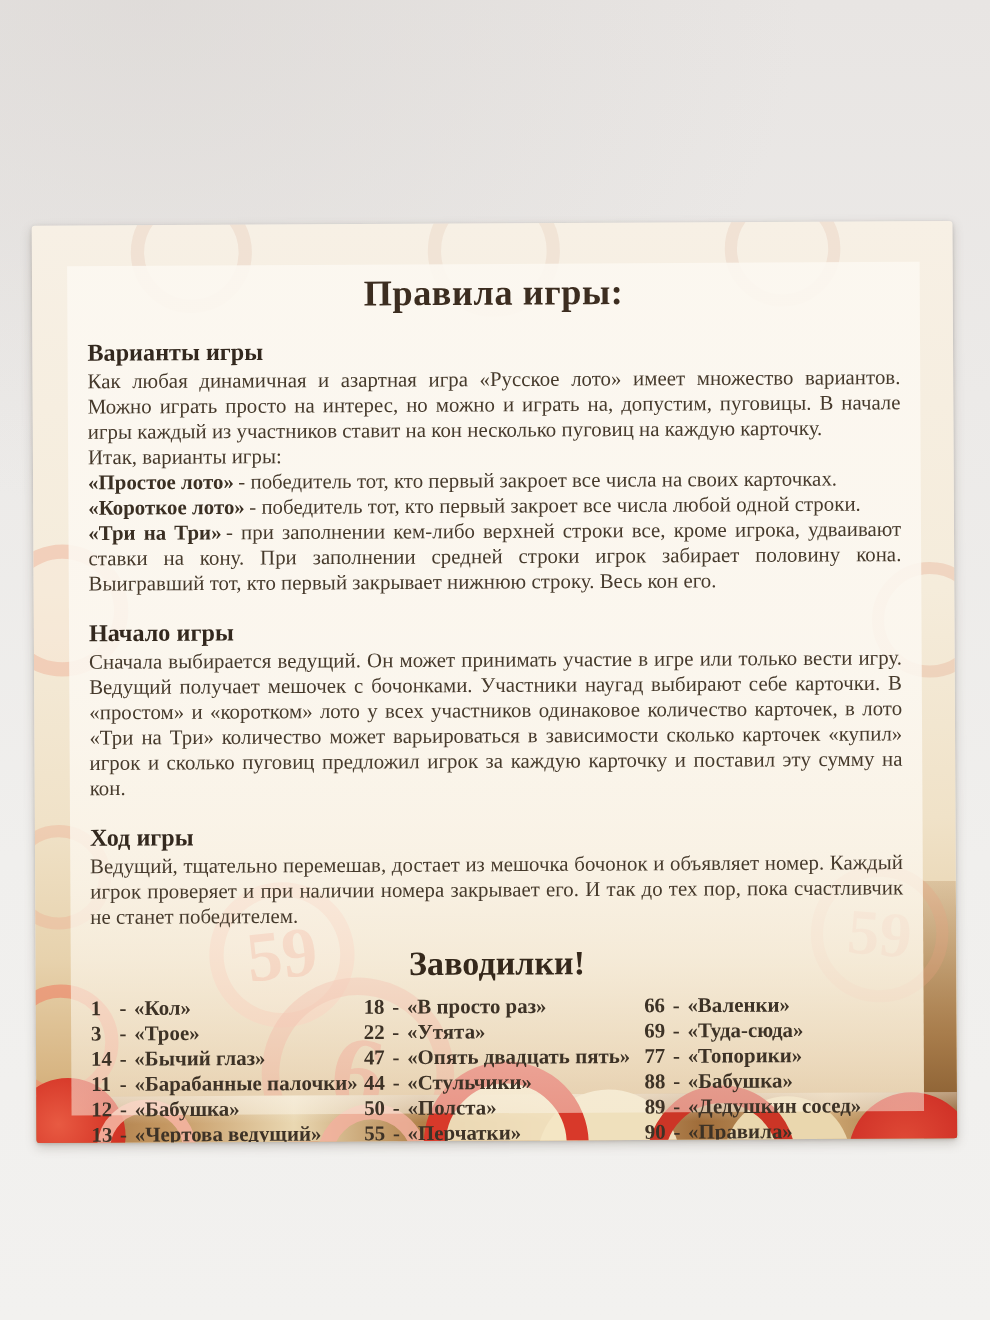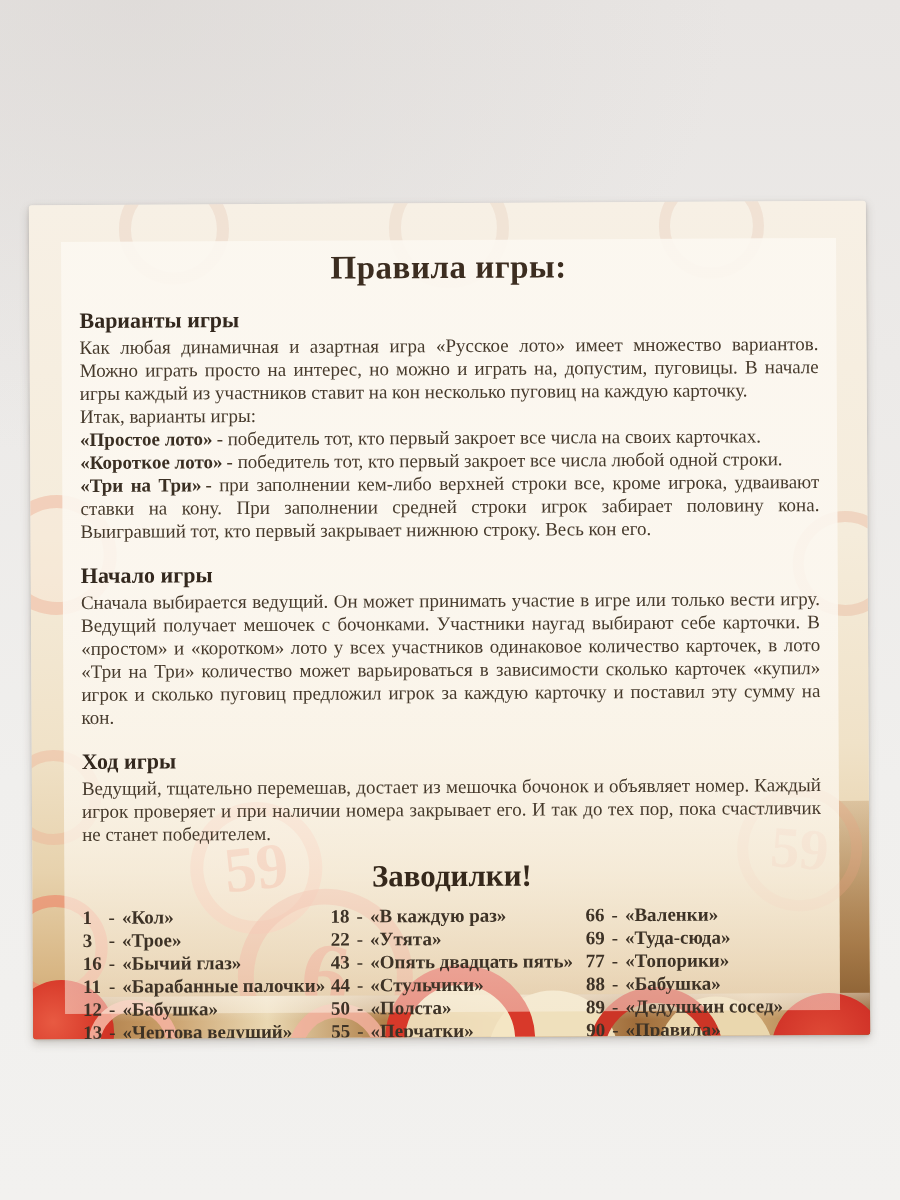--- a/index.html
+++ b/index.html
@@ -128,29 +128,29 @@
 
       <h2 class="sec gap">Ход игры</h2>
       <p class="body">Ведущий, тщательно перемешав, достает из мешочка бочонок и объявляет номер. Каждый игрок проверяет и при наличии номера закрывает его. И так до тех пор, пока счастливчик не станет победителем.</p>
 
       <h2 class="zav-title">Заводилки!</h2>
 
       <div class="cols">
         <div class="col1">
           <div class="z-row"><span class="z-num">1</span><span class="z-dash">-</span><span class="z-name">«Кол»</span></div>
           <div class="z-row"><span class="z-num">3</span><span class="z-dash">-</span><span class="z-name">«Трое»</span></div>
-          <div class="z-row"><span class="z-num">16</span><span class="z-dash">-</span><span class="z-name">«Бычий глаз»</span></div>
+          <div class="z-row"><span class="z-num">14</span><span class="z-dash">-</span><span class="z-name">«Бычий глаз»</span></div>
           <div class="z-row"><span class="z-num">11</span><span class="z-dash">-</span><span class="z-name">«Барабанные палочки»</span></div>
           <div class="z-row"><span class="z-num">12</span><span class="z-dash">-</span><span class="z-name">«Бабушка»</span></div>
           <div class="z-row"><span class="z-num">13</span><span class="z-dash">-</span><span class="z-name">«Чертова ведущий»</span></div>
         </div>
         <div class="col2">
-          <div class="z-row"><span class="z-num">18</span><span class="z-dash">-</span><span class="z-name">«В каждую раз»</span></div>
+          <div class="z-row"><span class="z-num">18</span><span class="z-dash">-</span><span class="z-name">«В просто раз»</span></div>
           <div class="z-row"><span class="z-num">22</span><span class="z-dash">-</span><span class="z-name">«Утята»</span></div>
-          <div class="z-row"><span class="z-num">43</span><span class="z-dash">-</span><span class="z-name">«Опять двадцать пять»</span></div>
+          <div class="z-row"><span class="z-num">47</span><span class="z-dash">-</span><span class="z-name">«Опять двадцать пять»</span></div>
           <div class="z-row"><span class="z-num">44</span><span class="z-dash">-</span><span class="z-name">«Стульчики»</span></div>
           <div class="z-row"><span class="z-num">50</span><span class="z-dash">-</span><span class="z-name">«Полста»</span></div>
           <div class="z-row"><span class="z-num">55</span><span class="z-dash">-</span><span class="z-name">«Перчатки»</span></div>
         </div>
         <div class="col3">
           <div class="z-row"><span class="z-num">66</span><span class="z-dash">-</span><span class="z-name">«Валенки»</span></div>
           <div class="z-row"><span class="z-num">69</span><span class="z-dash">-</span><span class="z-name">«Туда-сюда»</span></div>
           <div class="z-row"><span class="z-num">77</span><span class="z-dash">-</span><span class="z-name">«Топорики»</span></div>
           <div class="z-row"><span class="z-num">88</span><span class="z-dash">-</span><span class="z-name">«Бабушка»</span></div>
           <div class="z-row"><span class="z-num">89</span><span class="z-dash">-</span><span class="z-name">«Дедушкин сосед»</span></div>

